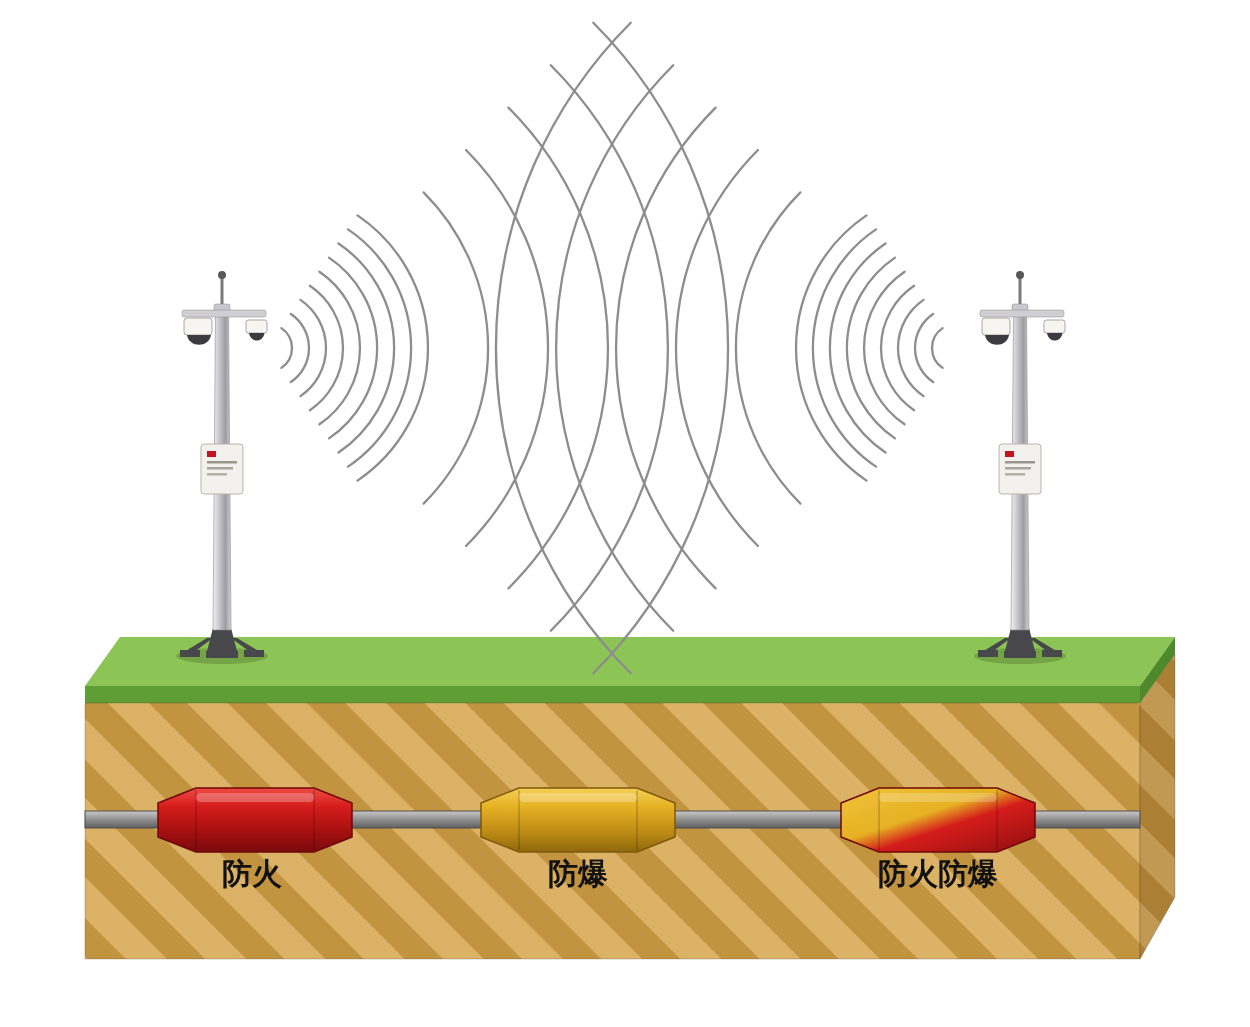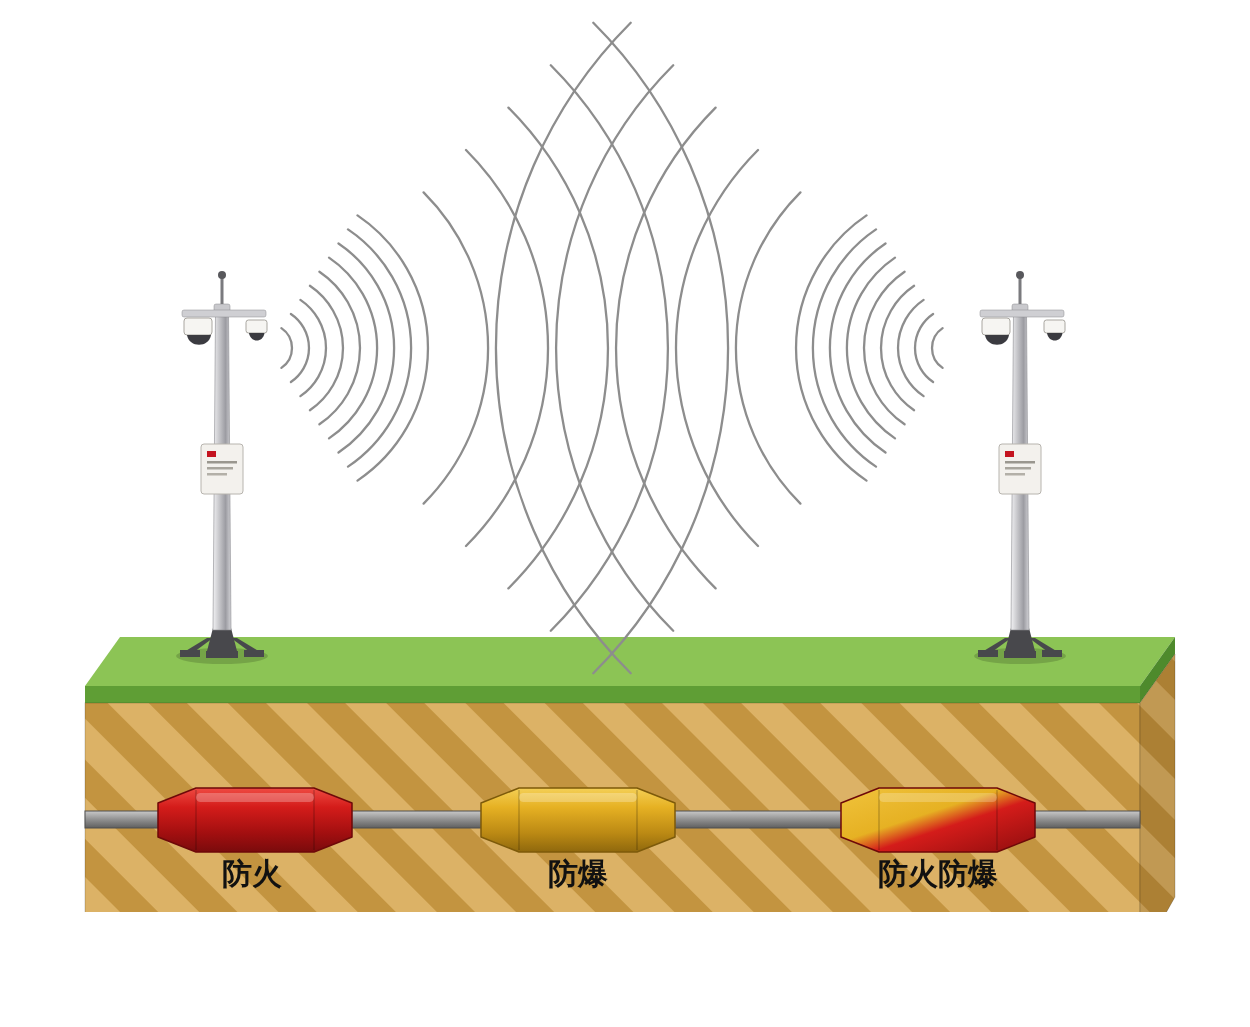--- a/index.html
+++ b/index.html
@@ -1,19 +1,19 @@
 <!DOCTYPE html>
 <html><head>
 <meta charset="utf-8">
 <style>
   html, body { margin: 0; padding: 0; background: #ffffff; }
   .stage {
     position: relative;
     width: 1250px;
-    height: 912px;
+    height: 1027px;
     background: #ffffff;
     overflow: hidden;
     font-family: "Liberation Sans", sans-serif;
   }
   svg { display: block; }
   .wave-group path {
     fill: none;
     stroke-width: 2.3;
     stroke-linecap: round;
   }

